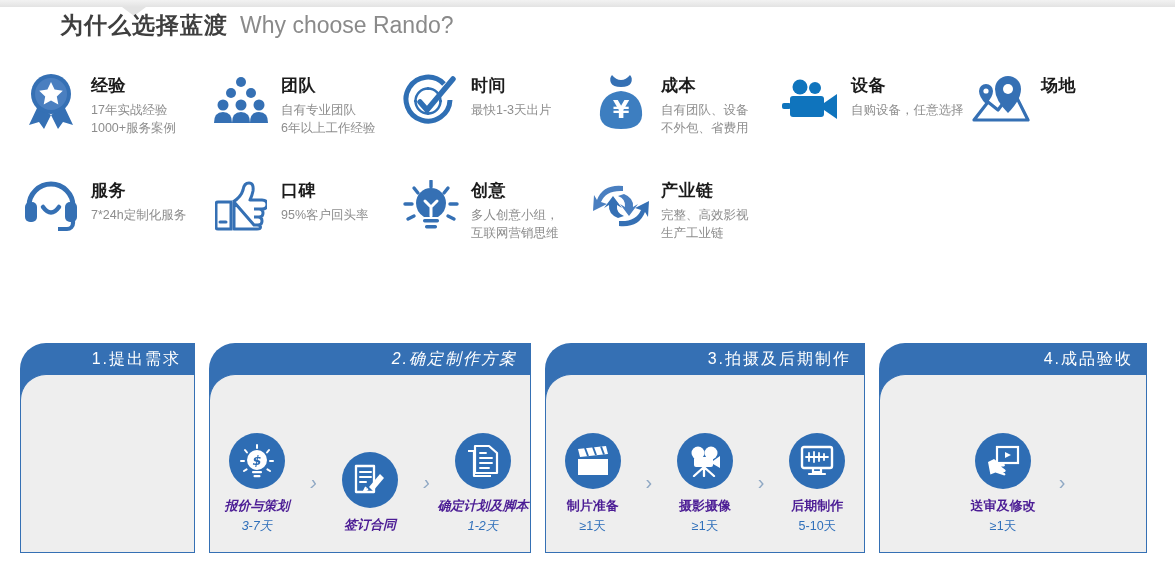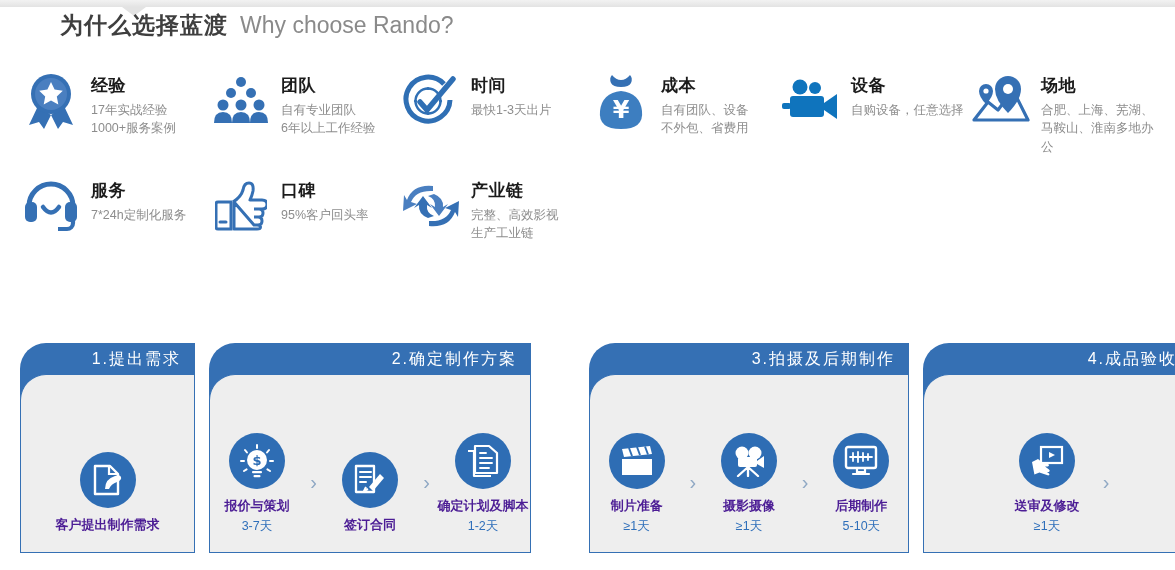--- a/index.html
+++ b/index.html
@@ -69,22 +69,22 @@
   .step-label{font-size:13px;font-weight:bold;color:#4c1d95;line-height:1.3;
              white-space:nowrap;}
   .step-days{font-size:12.5px;color:#2f6fba;line-height:1.5;margin-top:2px;
              white-space:nowrap;min-height:0;}
   .chev{width:20px;display:flex;align-items:center;justify-content:center;
              color:#8fa8c4;font-size:20px;font-weight:300;
              padding-bottom:44px;line-height:1;}
 
   
   .card-1{width:175px;}
-  .card-2{width:322px;}
-  .card-3{width:320px;margin-left:44px;}
+  .card-2{width:322px;font-style:italic;}
+  .card-3{width:320px;}
   .card-4{width:268px;text-align:center;}
   .card-1 .card-steps{bottom:16px;}
 </style>
 </head>
 <body>
 
 <div class="page">
 
   <div class="topbar"></div>
   <div class="topbar-notch"></div>
@@ -181,22 +181,20 @@
           <svg width="58" height="50" viewBox="0 0 58 50">
             <path d="M2 44 L16 26 L26 34 L41 14 L56 44 Z" fill="none" stroke="#3570b4" stroke-width="3.2" stroke-linejoin="round"></path>
             <path d="M14 8 a7 7 0 0 1 7 7 q0 6 -7 13 q-7-7 -7-13 a7 7 0 0 1 7-7z" fill="#3570b4"></path>
             <circle cx="14" cy="15" r="2.6" fill="#fff"></circle>
             <path d="M36 0 a13 13 0 0 1 13 13 q0 11 -13 24 q-13-13 -13-24 a13 13 0 0 1 13-13z" fill="#3570b4"></path>
             <circle cx="36" cy="13" r="5" fill="#fff"></circle>
           </svg>
         </div>
         <div class="f-text">
           <div class="f-title">场地</div>
-          <div class="f-desc">合肥、上海、芜湖、
-马鞍山、淮南多地办公</div>
         </div>
       </div>
       <div class="feature">
         <div class="f-icon">
           <svg width="56" height="52" viewBox="0 0 56 52">
             <path d="M6 32 v-6 a22 22 0 0 1 44 0 v6" fill="none" stroke="#3570b4" stroke-width="5"></path>
             <rect x="2" y="22" width="12" height="20" rx="5" fill="#3570b4"></rect>
             <rect x="42" y="22" width="12" height="20" rx="5" fill="#3570b4"></rect>
             <path d="M50 40 v3 a6 6 0 0 1 -6 6 h-9" fill="none" stroke="#3570b4" stroke-width="4.2"></path>
             <path d="M20 27 q8 11 16 0" fill="none" stroke="#3570b4" stroke-width="4.5" stroke-linecap="round"></path>
@@ -215,20 +213,44 @@
             <path d="M18 22 q8-5 10-12 q1-7 6-7 q5 0 4 8 q-1 5 -3 9 h12 q5 0 5 4.5 q0 4.5 -5 4.5 h-4 M39 29 h5 q4 0 4 4 q0 4 -4 4 h-5 M39 37 h4 q4 0 4 4 q0 4 -4 4 h-4 M39 45 h3 q3.5 0 3.5 2 q0 2 -3.5 2 h-23 v-27z" fill="none" stroke="#3570b4" stroke-width="3" stroke-linejoin="round"></path>
           </svg>
         </div>
         <div class="f-text">
           <div class="f-title">口碑</div>
           <div class="f-desc">95%客户回头率</div>
         </div>
       </div>
       <div class="feature">
         <div class="f-icon">
+          <svg width="56" height="52" viewBox="0 0 56 52">
+            <g stroke="#3570b4" stroke-width="3.4" stroke-linecap="round">
+              <path d="M28 1 v6"></path>
+              <path d="M11 8 l4 5"></path>
+              <path d="M45 8 l-4 5"></path>
+              <path d="M2 24 h7"></path>
+              <path d="M54 24 h-7"></path>
+              <path d="M5 39 l6-3"></path>
+              <path d="M51 39 l-6-3"></path>
+            </g>
+            <path d="M28 8 a15 15 0 0 1 15 15 q0 9 -8 14 h-14 q-8-5 -8-14 a15 15 0 0 1 15-15z" fill="#3570b4"></path>
+            <path d="M22 21 l6 6 v9 M34 21 l-6 6" stroke="#fff" stroke-width="3" fill="none" stroke-linecap="round"></path>
+            <rect x="20" y="39" width="16" height="3.4" rx="1.6" fill="#3570b4"></rect>
+            <rect x="22" y="45" width="12" height="3.4" rx="1.6" fill="#3570b4"></rect>
+          </svg>
+        </div>
+        <div class="f-text">
+          <div class="f-title">创意</div>
+          <div class="f-desc">多人创意小组，
+互联网营销思维</div>
+        </div>
+      </div>
+      <div class="feature">
+        <div class="f-icon">
           <svg width="56" height="48" viewBox="0 0 56 48">
             <path d="M30 4 q-20-2 -26 14 l-3-5 l-1 16 l14-7 l-6-2 q5-12 22-11 z" fill="#4a7fc0"></path>
             <path d="M26 44 q20 2 26-14 l3 5 l1-16 l-14 7 l6 2 q-5 12 -22 11 z" fill="#3570b4"></path>
             <path d="M31 12 q10 4 9 13 l5-3 l-9 12 l-9-12 l5 3 q1-8 -7-11 z" fill="#4a7fc0"></path>
             <path d="M25 36 q-10-4 -9-13 l-5 3 l9-12 l9 12 l-5-3 q-1 8 7 11 z" fill="#3570b4"></path>
           </svg>
         </div>
         <div class="f-text">
           <div class="f-title">产业链</div>
           <div class="f-desc">完整、高效影视
@@ -238,33 +260,20 @@
     </div>
 
 
   <div class="cards" id="cards">
       <div class="card card-1">
         <div class="card-head">
           <span class="card-head-label">1.提出需求</span>
         </div>
         <div class="card-body">
           <div class="card-notch"></div>
-          <div class="card-steps">
-            <div class="step">
-              <div class="step-circle">
-                <svg width="34" height="34" viewBox="0 0 34 34">
-                  <path d="M4 3 h15 l8 8 v20 h-23z" fill="none" stroke="#fff" stroke-width="2.4" stroke-linejoin="round"></path>
-                  <path d="M18 3 v8 h8" fill="none" stroke="#fff" stroke-width="2.2"></path>
-                  <path d="M14 26 q0-10 10-13 q5-2 6 1 q1 3 -4 5 q-6 2 -8 7z" fill="#fff"></path>
-                </svg>
-              </div>
-              <div class="step-label">客户提出制作需求</div>
-              <div class="step-days"></div>
-            </div>
-          </div>
         </div>
       </div>
       <div class="card card-2">
         <div class="card-head">
           <span class="card-head-label">2.确定制作方案</span>
         </div>
         <div class="card-body">
           <div class="card-notch"></div>
           <div class="card-steps">
             <div class="step">

